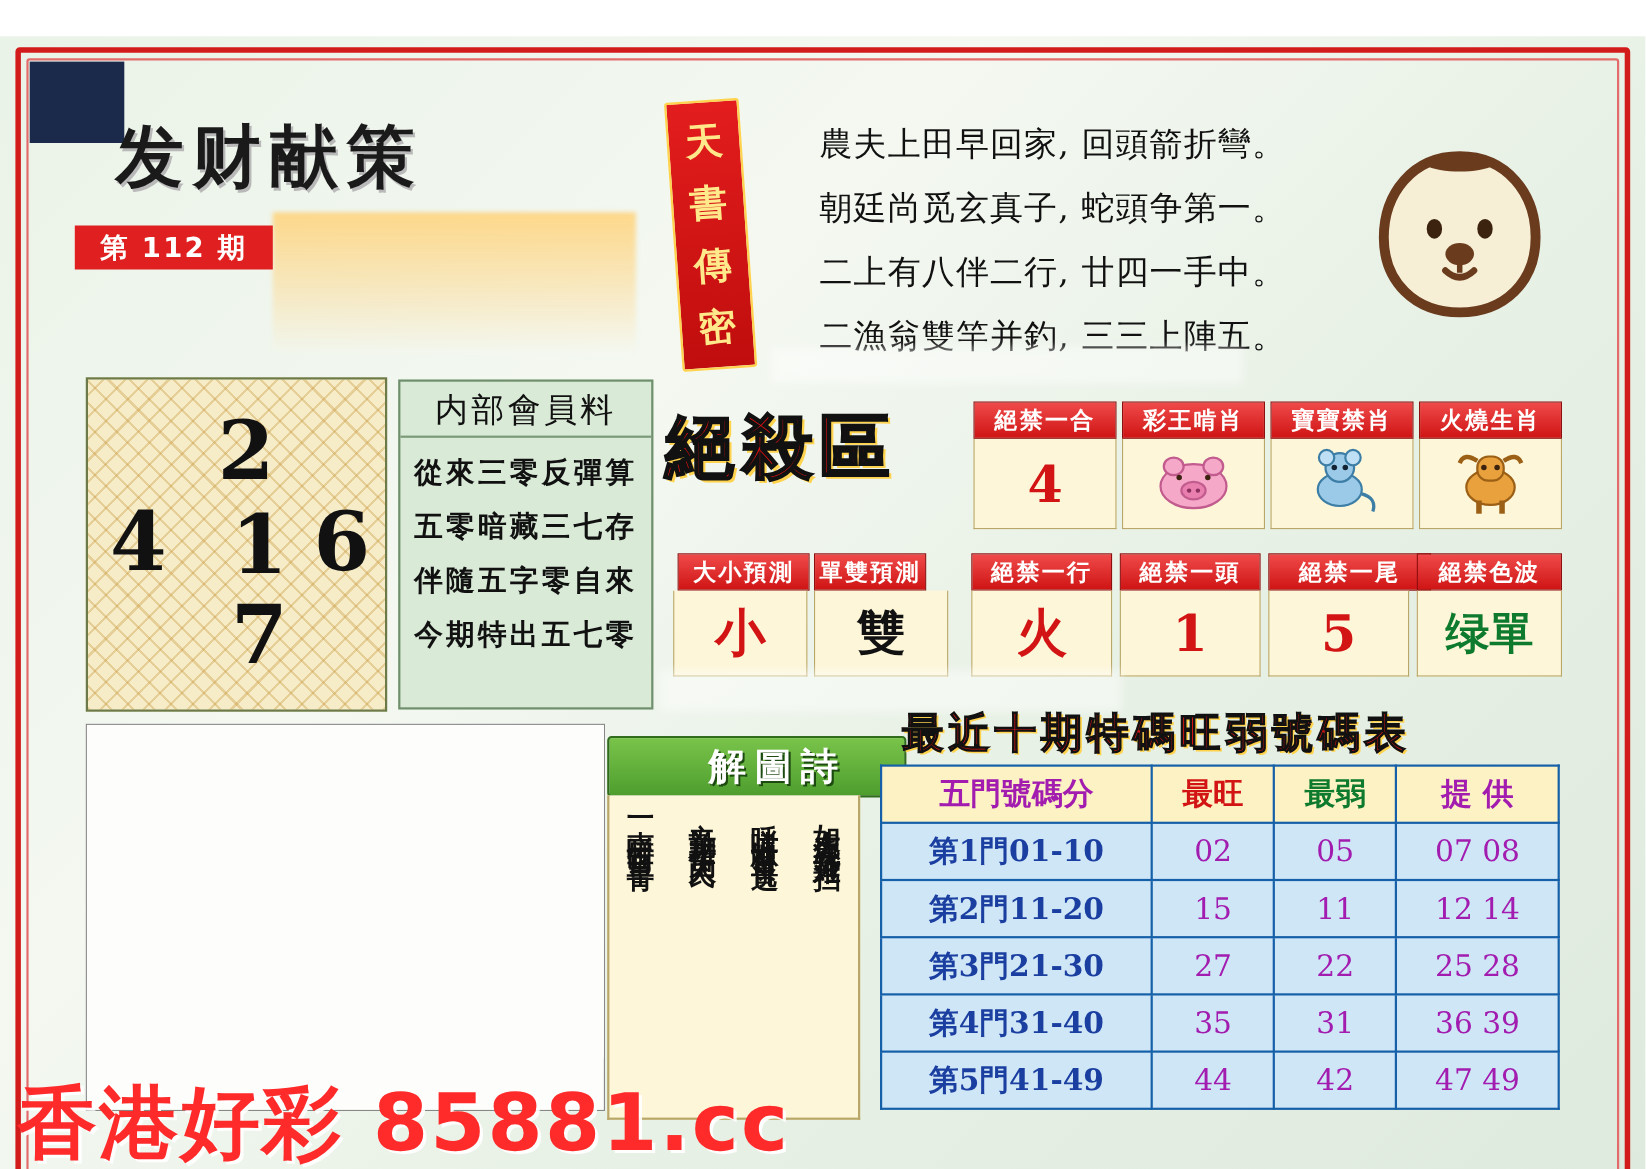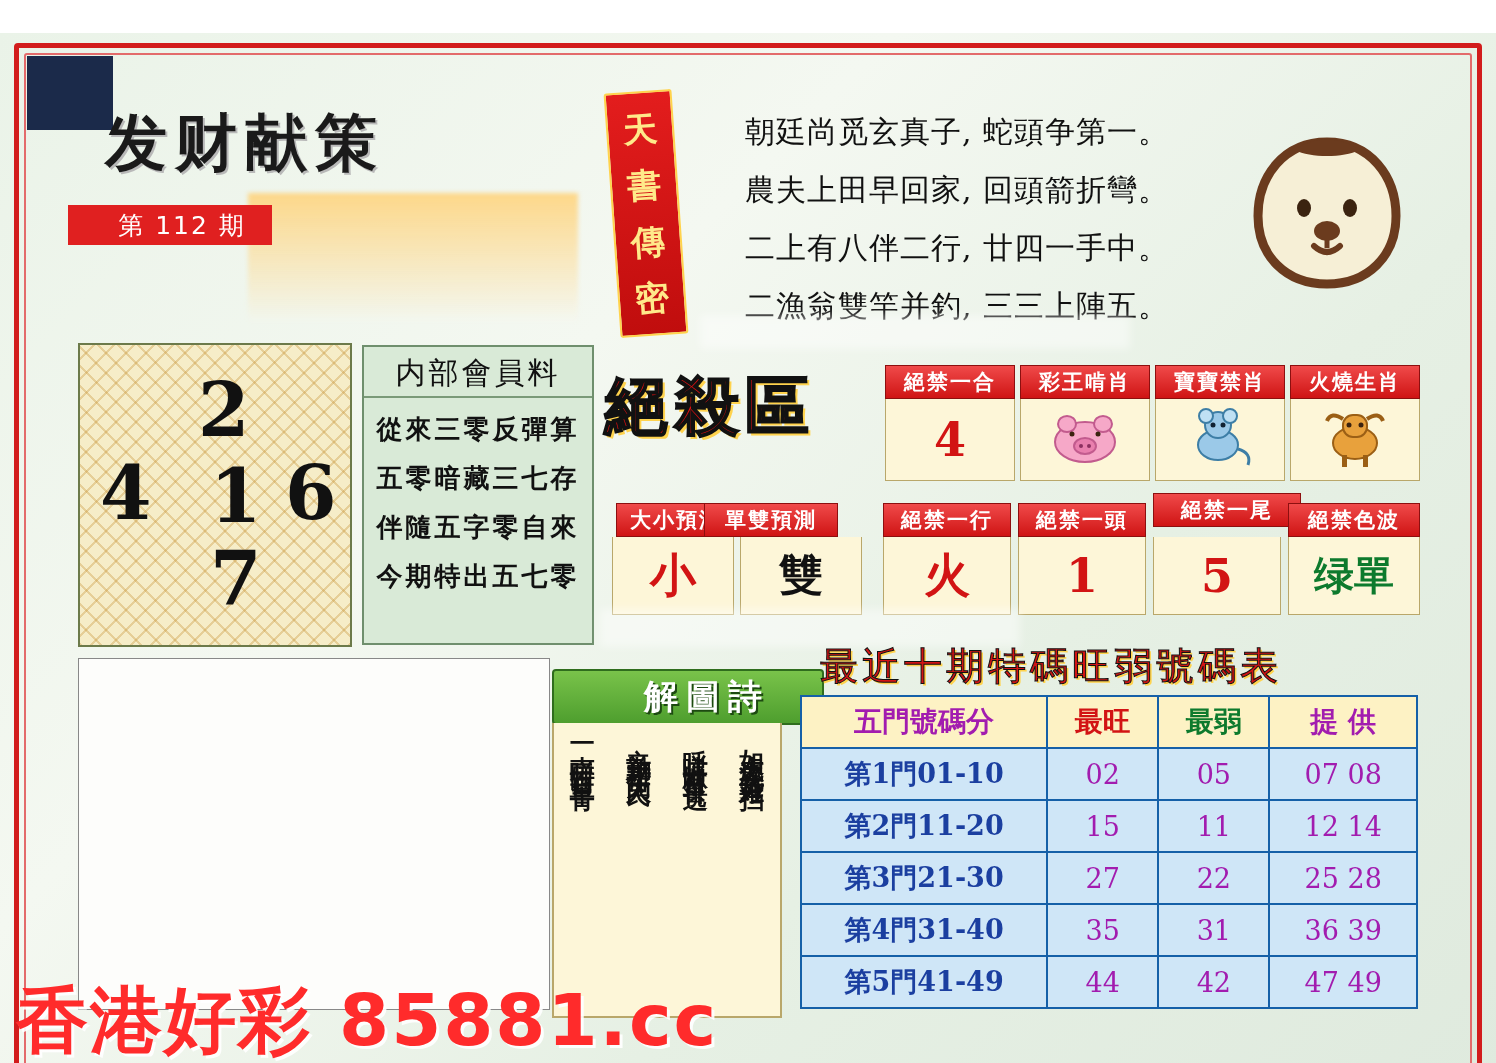--- a/index.html
+++ b/index.html
@@ -29,22 +29,22 @@
   }
   
   .title-main{
     position:absolute;left:105px;top:68px;
     font-family:"DejaVu Sans","Liberation Sans",sans-serif;
     font-size:62px;font-weight:bold;color:#1a1a1a;letter-spacing:8px;
     text-shadow:2px 2px 0 #b9b9b9;
   }
   .issue-badge{
     position:absolute;left:68px;top:172px;width:180px;height:40px;
-    background:#e02020;color:#fff;font-size:25px;font-weight:normal;
-    display:flex;align-items:center;justify-content:center;letter-spacing:2px;padding-left:24px;
+    background:#e02020;color:#fff;font-size:25px;font-weight:bold;
+    display:flex;align-items:center;justify-content:center;letter-spacing:2px;
   }
   .title-bar-grad{
     position:absolute;left:248px;top:160px;width:330px;height:130px;
     background:linear-gradient(180deg,rgba(255,210,120,.85),rgba(255,255,255,.1));
     filter:blur(2px);
   }
   
   .vbanner{
     position:absolute;left:612px;top:58px;width:68px;height:245px;
     background:linear-gradient(180deg,#e31d1d,#c00d0d);
@@ -149,21 +149,21 @@
   }
   .jts-col{
     writing-mode:vertical-rl;text-orientation:upright;
     font-family:"DejaVu Serif","Liberation Serif",serif;
     font-size:25px;color:#111;letter-spacing:6px;font-weight:bold;
   }
   
   .tbl-title{
     position:absolute;left:820px;top:608px;width:600px;height:44px;
     font-family:"DejaVu Serif","Liberation Serif",serif;
-    font-size:38px;font-weight:normal;color:#d21414;letter-spacing:4px;
+    font-size:38px;font-weight:bold;color:#d21414;letter-spacing:4px;
     -webkit-text-stroke:1px #111;text-shadow:2px 2px 0 #ffd34d;
     white-space:nowrap;
   }
   table.rank{
     position:absolute;left:800px;top:662px;width:618px;
     border-collapse:collapse;
     font-family:"DejaVu Serif","Liberation Serif",serif;
   }
   table.rank th,table.rank td{
     border:2px solid #1560a8;text-align:center;height:48px;
@@ -201,22 +201,22 @@
   <div class="issue-badge">第 112 期</div>
 
   <div class="vbanner">
     <span>天</span>
     <span>書</span>
     <span>傳</span>
     <span>密</span>
   </div>
 
   <div class="poem">
+    <div>農夫上田早回家, 回頭箭折彎。</div>
     <div>朝廷尚觅玄真子, 蛇頭争第一。</div>
-    <div>農夫上田早回家, 回頭箭折彎。</div>
     <div>二上有八伴二行, 廿四一手中。</div>
     <div>二漁翁雙竿并釣, 三三上陣五。</div>
   </div>
 
   <div class="dog-logo">
     <svg viewBox="0 0 175 175" width="175" height="175">
       <ellipse cx="42" cy="78" rx="22" ry="34" fill="#6b3b1e" transform="rotate(-18 42 78)"></ellipse>
       <ellipse cx="133" cy="78" rx="22" ry="34" fill="#6b3b1e" transform="rotate(18 133 78)"></ellipse>
       <path d="M87 14 C130 14 156 48 156 88 C156 128 128 156 87 156 C46 156 18 128 18 88 C18 48 44 14 87 14 Z" fill="#f6efd6" stroke="#6b3b1e" stroke-width="9"></path>
       <path d="M55 22 C72 8 102 8 119 22 C104 30 70 30 55 22 Z" fill="#6b3b1e"></path>
@@ -296,36 +296,36 @@
         <rect x="47" y="48" width="5" height="12" fill="#9b5f15"></rect>
       </svg>
     </span>
   </div>
 
   <div class="cell cell-head" style="left:616px;top:470px;width:120px;">大小預測</div>
   <div class="cell cell-body" style="left:612px;top:504px;width:122px;height:78px;">
     <span class="big">小</span>
   </div>
 
-  <div class="cell cell-head" style="left:704px;top:470px;width:134px;">單雙預測</div>
+  <div class="cell cell-head" style="left:740px;top:470px;width:102px;">單雙預測</div>
   <div class="cell cell-body" style="left:740px;top:504px;width:122px;height:78px;">
     <span class="bigk">雙</span>
   </div>
 
   <div class="cell cell-head" style="left:883px;top:470px;width:128px;">絕禁一行</div>
   <div class="cell cell-body" style="left:883px;top:504px;width:128px;height:78px;">
     <span class="big">火</span>
   </div>
 
   <div class="cell cell-head" style="left:1018px;top:470px;width:128px;">絕禁一頭</div>
   <div class="cell cell-body" style="left:1018px;top:504px;width:128px;height:78px;">
     <span class="big">1</span>
   </div>
 
-  <div class="cell cell-head" style="left:1153px;top:460px;width:148px;">絕禁一尾</div>
+  <div class="cell cell-head" style="left:1153px;top:470px;width:148px;">絕禁一尾</div>
   <div class="cell cell-body" style="left:1153px;top:504px;width:128px;height:78px;">
     <span class="big">5</span>
   </div>
 
   <div class="cell cell-head" style="left:1288px;top:470px;width:132px;">絕禁色波</div>
   <div class="cell cell-body" style="left:1288px;top:504px;width:132px;height:78px;">
     <span class="bigg">绿單</span>
   </div>
 
   <div class="blurstrip" style="left:600px;top:576px;width:420px;height:38px;"></div>

